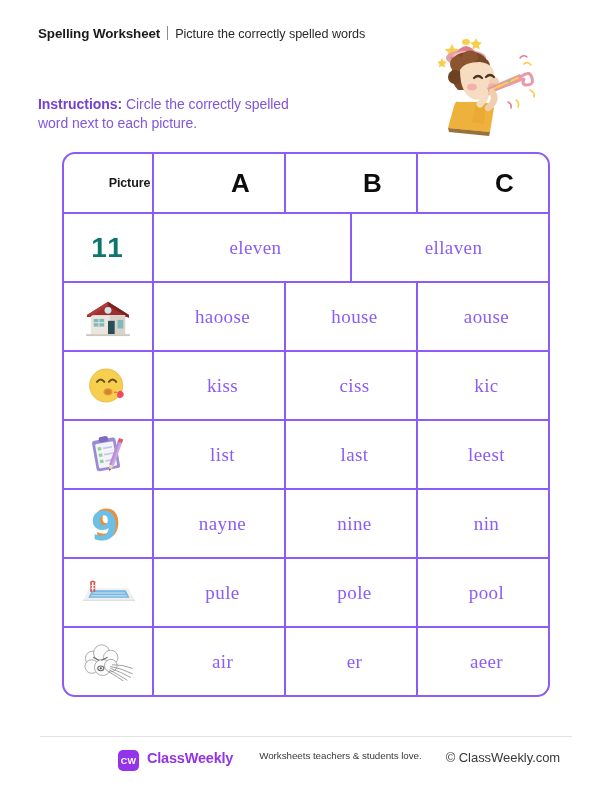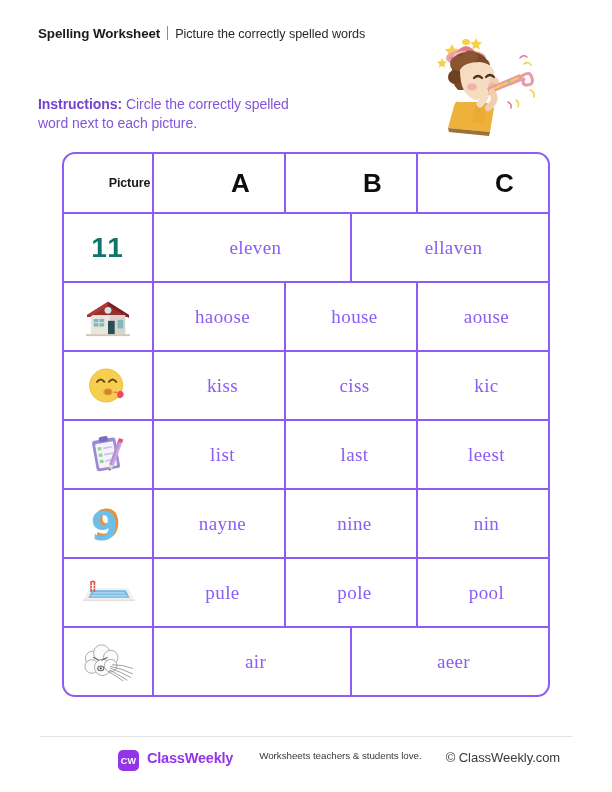--- a/index.html
+++ b/index.html
@@ -520,20 +520,23 @@
               <path d="M32 31 q9 5 16 10"></path>
               <path d="M36 23 q12 0 22 4"></path>
             </g>
           </svg>
         </span>
       </div>
       <div class="cell cell-word">
         <span class="word">air</span>
       </div>
       <div class="cell cell-word">
+        <span class="word">er</span>
+      </div>
+      <div class="cell cell-word">
         <span class="word">aeer</span>
       </div>
     </div>
 
   </div>
 
   <div class="footer-divider"></div>
 
   <div class="footer">
     <span class="logo-badge">CW</span>

